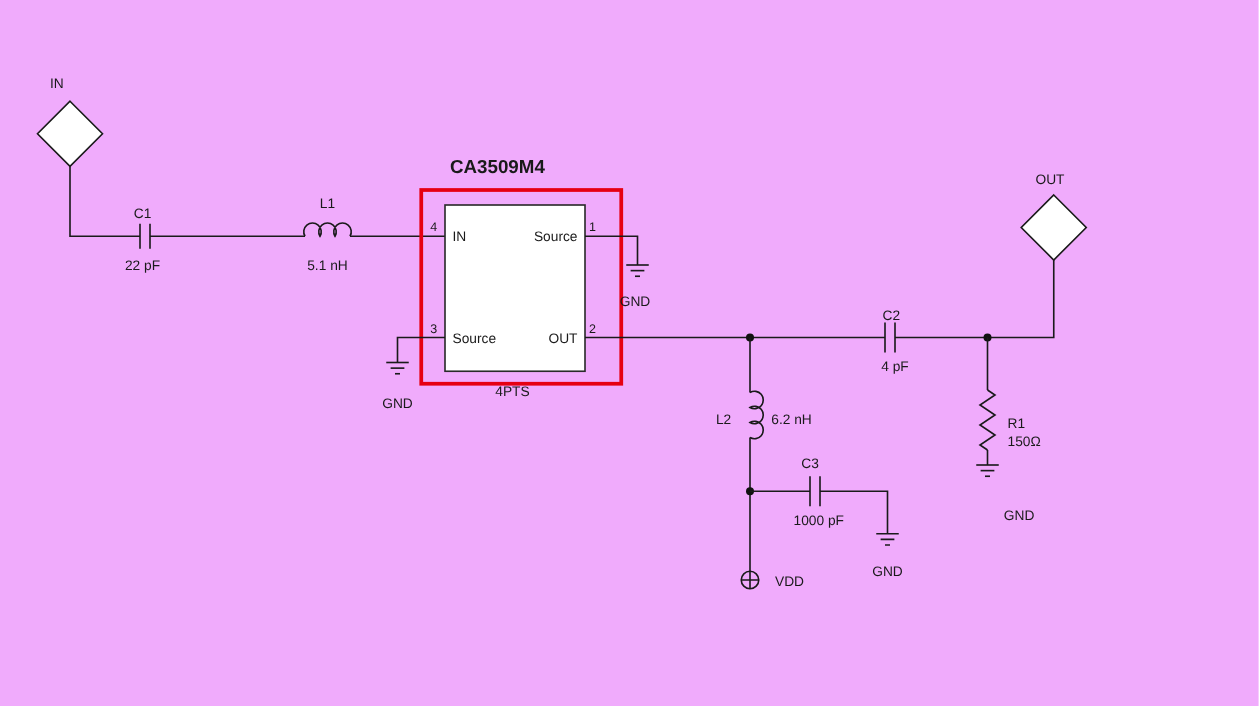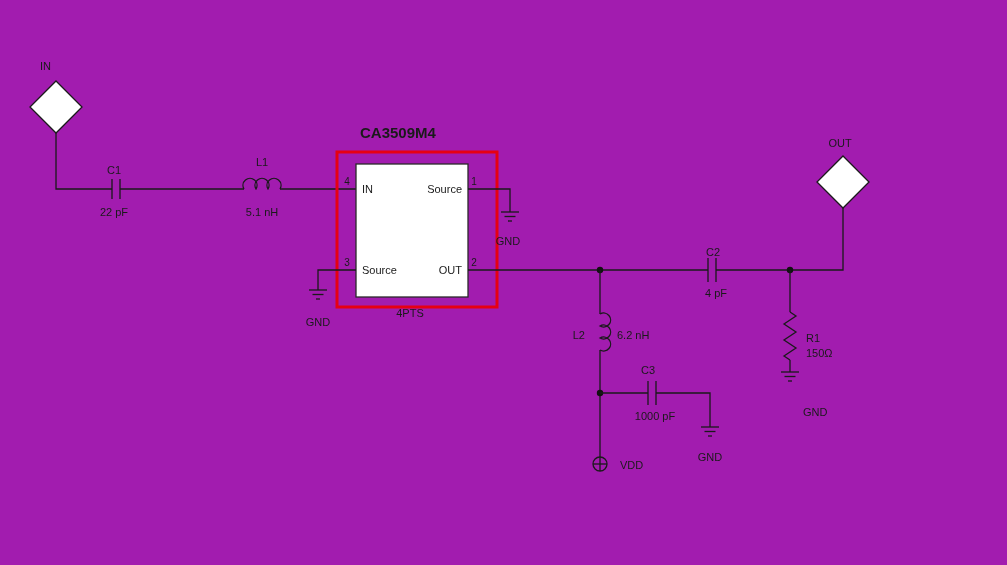--- a/index.html
+++ b/index.html
@@ -1,17 +1,17 @@
 <!DOCTYPE html>
 <html><head>
 <meta charset="utf-8">
 <style>
   * { margin:0; padding:0; box-sizing:border-box; }
   html,body { background:#ffffff; font-family:"Liberation Sans", sans-serif; }
-  .canvas { position:relative; width:1007px; height:565px; background:#a21caf; overflow:hidden; }
+  .canvas { position:relative; width:1007px; height:565px; background:#f0abfc; overflow:hidden; }
   svg { position:absolute; left:0; top:0; }
   svg text { font-family:"Liberation Sans", sans-serif; font-size:11px; fill:#1a1a1a; }
   text.pin-num { font-size:10px; }
   text.ic-title { font-size:15px; font-weight:bold; }
   .wire { stroke:#1a1a1a; stroke-width:1.3; fill:none; }
   .sym  { stroke:#1a1a1a; stroke-width:1.3; fill:none; }
   .icbox { stroke:#2a2a2a; stroke-width:1.3; fill:#ffffff; }
   .port  { stroke:#1a1a1a; stroke-width:1.3; fill:#ffffff; }
   .dot { fill:#111111; stroke:none; }
 </style>

